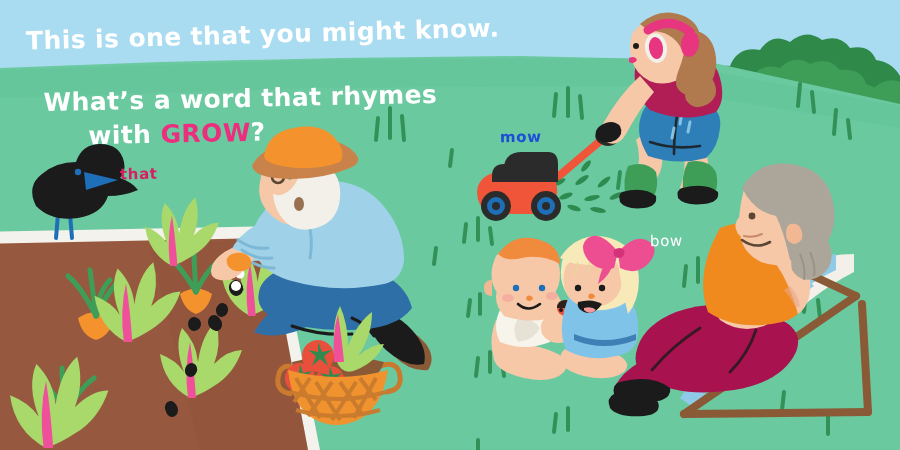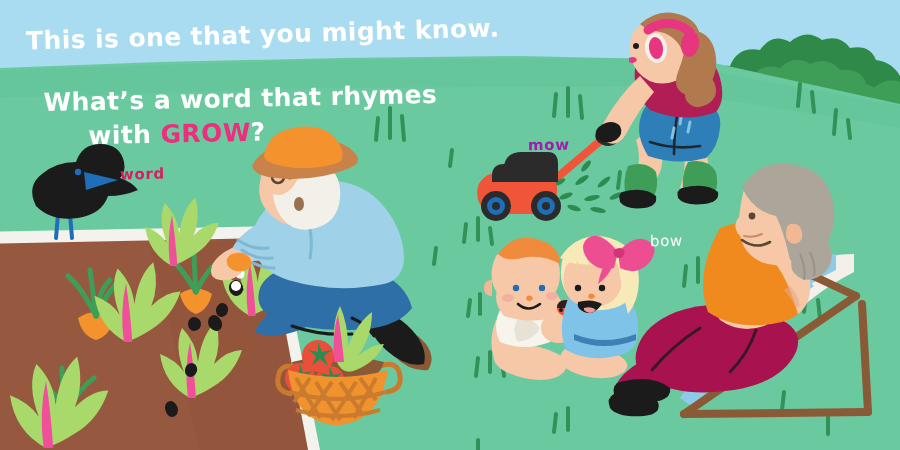--- a/index.html
+++ b/index.html
@@ -9,22 +9,22 @@
   .txt{position:absolute;white-space:pre;pointer-events:none;}
   #q1{left:26px;top:20px;font-size:25px;font-weight:700;color:#FFFFFF;
       transform:rotate(-1.6deg);letter-spacing:.4px;
       font-family:"DejaVu Sans",sans-serif;}
   #q2{left:44px;top:82px;font-size:25px;font-weight:700;color:#FFFFFF;
       transform:rotate(-1.2deg);letter-spacing:.4px;line-height:34px;
       font-family:"DejaVu Sans",sans-serif;}
   #q2 .hl{color:#ED2E7E;}
   #lbl-crow{left:120px;top:165px;font-size:15px;font-weight:700;color:#D61F63;
       transform:rotate(-1deg);letter-spacing:.6px;}
-  #lbl-mow{left:500px;top:136px;font-size:15px;font-weight:700;color:#a21caf;
-      transform:rotate(-1deg);letter-spacing:.6px;margin-left:28px;}
+  #lbl-mow{left:500px;top:128px;font-size:15px;font-weight:700;color:#1d4ed8;
+      transform:rotate(-1deg);letter-spacing:.6px;}
   #lbl-bow{left:650px;top:232px;font-size:15px;font-weight:400;color:#FFFFFF;
       transform:rotate(-1deg);letter-spacing:.6px;}
 </style>
 </head>
 <body>
 
 <div id="page">
 
 <svg viewBox="0 0 900 450" width="900" height="450">
   <defs>
@@ -460,17 +460,17 @@
   </g>
 
   </g>
 </svg>
 
 <div class="txt" id="q1">This is one that you might know.</div>
 
 <div class="txt" id="q2"><span>What’s a word that rhymes</span>
 <span style="display:block;margin-left:44px;"><span>with </span><span class="hl">GROW</span><span>?</span></span></div>
 
-<div class="txt" id="lbl-crow">word</div>
+<div class="txt" id="lbl-crow">that</div>
 <div class="txt" id="lbl-mow">mow</div>
 <div class="txt" id="lbl-bow">bow</div>
 
 </div>
 
 </body></html>

